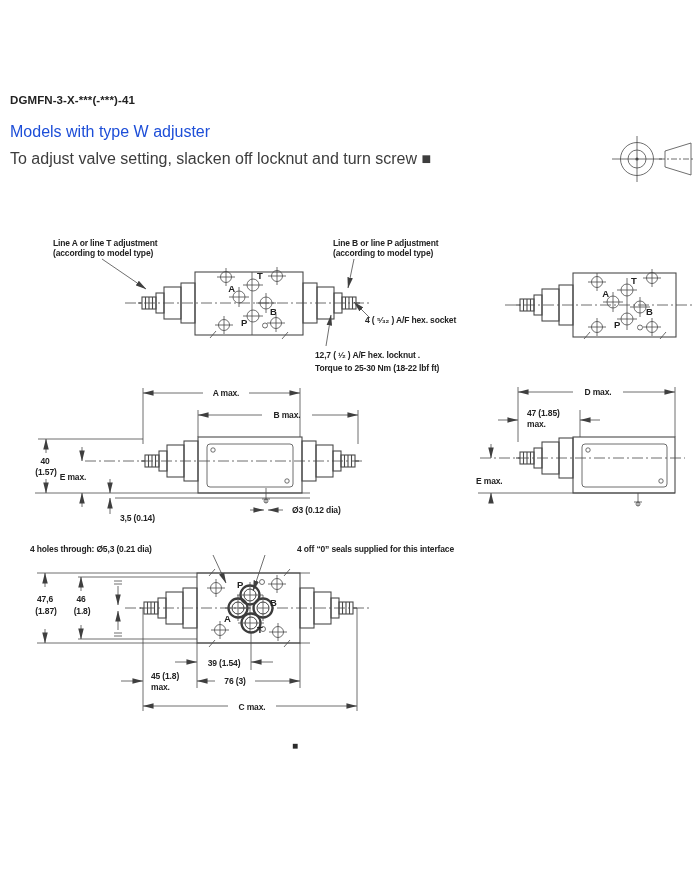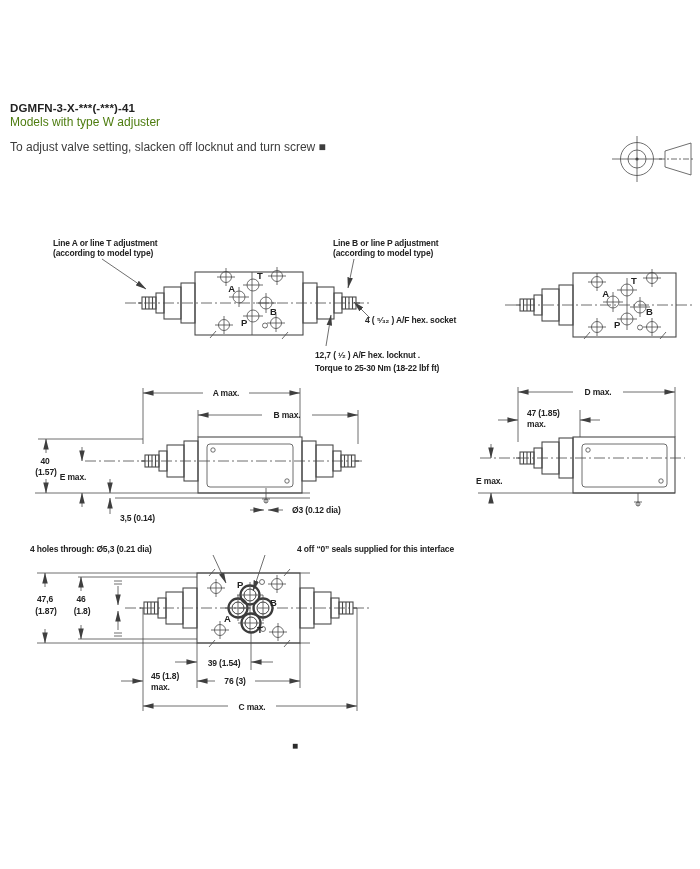--- a/index.html
+++ b/index.html
@@ -1,21 +1,21 @@
 <!DOCTYPE html>
 <html><head>
 <meta charset="utf-8">
 <style>
   html,body{margin:0;padding:0;background:#fff;}
   .page{position:relative;width:700px;height:869px;background:#ffffff;
         font-family:"Liberation Sans","DejaVu Sans",sans-serif;overflow:hidden;}
-  .header{position:absolute;left:10px;top:102px;}
+  .header{position:absolute;left:10px;top:94px;}
   .model-line{font-size:11.5px;font-weight:bold;color:#222;line-height:13px;letter-spacing:0.1px;}
-  .subtitle{font-size:12px;color:#4d7c0f;margin-top:0;}
-  .instr{font-size:12px;color:#3d3d3d;line-height:14.5px;margin-top:11px;}
+  .subtitle{font-size:16px;color:#1d4ed8;margin-top:16px;}
+  .instr{font-size:16px;color:#3d3d3d;line-height:14.5px;margin-top:11px;}
   .note{position:absolute;left:292px;top:738px;display:flex;font-size:11.5px;color:#3d3d3d;line-height:14.5px;}
   .note .bullet{margin-right:6px;font-size:10px;line-height:15px;color:#2b2b2b;}
   svg{position:absolute;overflow:visible;}
   .ln{stroke:#4a4a4a;stroke-width:1.1;fill:none;}
   .thin{stroke:#4a4a4a;stroke-width:0.8;fill:none;}
   .cl{stroke:#4a4a4a;stroke-width:0.8;fill:none;stroke-dasharray:11 3 2 3;}
   .dash{stroke:#4a4a4a;stroke-width:0.8;fill:none;stroke-dasharray:6 2 2 2;}
   .seal{stroke:#3c3c3c;stroke-width:2.3;fill:none;}
   .seal-in{stroke:#3c3c3c;stroke-width:1;fill:none;}
   text{fill:#232323;}

